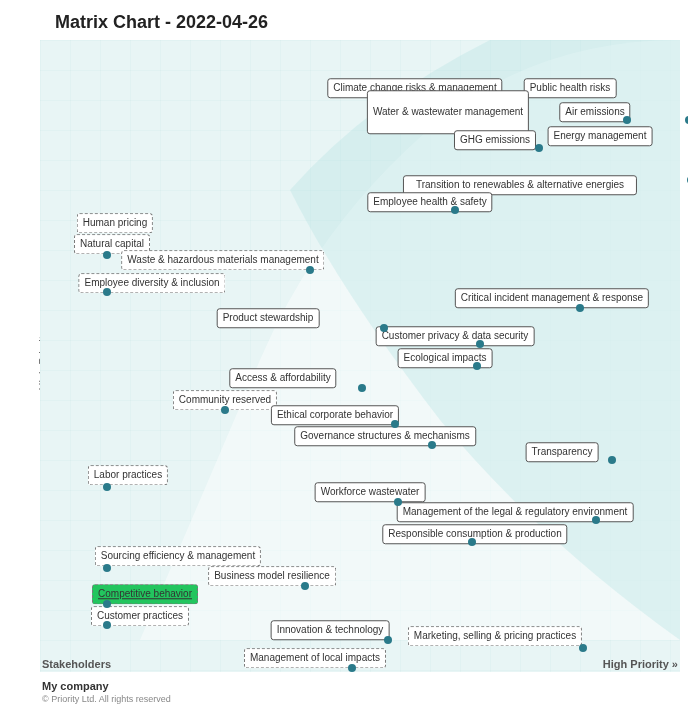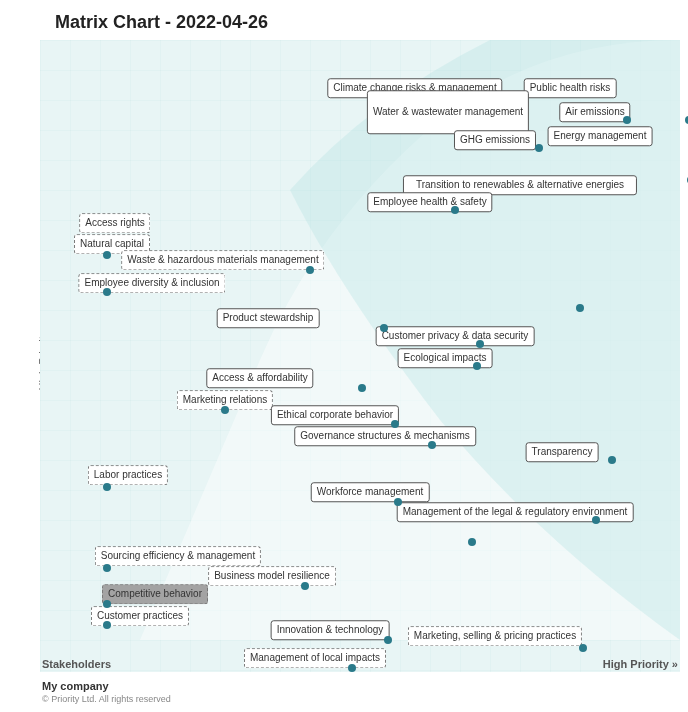--- a/index.html
+++ b/index.html
@@ -96,38 +96,40 @@
 
   <div id="labels-layer" style="position:absolute;top:40px;left:40px;right:8px;bottom:40px;pointer-events:none;">
   <div class="label-box solid-dark" style="position: absolute; left: 375px; top: 48px; transform: translate(-50%, -50%); font-size: 10px; padding: 2px 5px; line-height: 1.35; white-space: nowrap; background: rgb(255, 255, 255); border-radius: 3px; z-index: 5; border: 1px solid rgb(85, 85, 85);">Climate change risks &amp; management</div>
       <div class="label-box solid-dark" style="position: absolute; left: 530px; top: 48px; transform: translate(-50%, -50%); font-size: 10px; padding: 2px 5px; line-height: 1.35; white-space: nowrap; background: rgb(255, 255, 255); border-radius: 3px; z-index: 5; border: 1px solid rgb(85, 85, 85);">Public health risks</div>
       <div class="label-box solid-dark" style="position: absolute; left: 408px; top: 72px; transform: translate(-50%, -50%); font-size: 10px; padding: 14px 5px; line-height: 1.35; white-space: nowrap; background: rgb(255, 255, 255); border-radius: 3px; z-index: 5; border: 1px solid rgb(85, 85, 85);">Water &amp; wastewater management</div>
       <div class="label-box solid-dark" style="position: absolute; left: 555px; top: 72px; transform: translate(-50%, -50%); font-size: 10px; padding: 2px 5px; line-height: 1.35; white-space: nowrap; background: rgb(255, 255, 255); border-radius: 3px; z-index: 5; border: 1px solid rgb(85, 85, 85);">Air emissions</div>
       <div class="label-box solid-dark" style="position: absolute; left: 455px; top: 100px; transform: translate(-50%, -50%); font-size: 10px; padding: 2px 5px; line-height: 1.35; white-space: nowrap; background: rgb(255, 255, 255); border-radius: 3px; z-index: 5; border: 1px solid rgb(85, 85, 85);">GHG emissions</div>
       <div class="label-box solid-dark" style="position: absolute; left: 560px; top: 96px; transform: translate(-50%, -50%); font-size: 10px; padding: 2px 5px; line-height: 1.35; white-space: nowrap; background: rgb(255, 255, 255); border-radius: 3px; z-index: 5; border: 1px solid rgb(85, 85, 85);">Energy management</div>
       <div class="label-box solid-dark" style="position: absolute; left: 480px; top: 132px; transform: translate(-50%, -50%); font-size: 10px; padding: 2px 12px; line-height: 1.35; white-space: nowrap; background: rgb(255, 255, 255); border-radius: 3px; z-index: 5; border: 1px solid rgb(85, 85, 85); margin-top: 13px;">Transition to renewables &amp; alternative energies</div>
       <div class="label-box solid-dark" style="position: absolute; left: 390px; top: 162px; transform: translate(-50%, -50%); font-size: 10px; padding: 2px 5px; line-height: 1.35; white-space: nowrap; background: rgb(255, 255, 255); border-radius: 3px; z-index: 5; border: 1px solid rgb(85, 85, 85);">Employee health &amp; safety</div>
-      <div class="label-box dashed" style="position: absolute; left: 75px; top: 183px; transform: translate(-50%, -50%); font-size: 10px; padding: 2px 5px; line-height: 1.35; white-space: nowrap; background: rgb(255, 255, 255); border-radius: 3px; z-index: 5; border: 1px dashed rgb(119, 119, 119);">Access rights</div>
+      <div class="label-box dashed" style="position: absolute; left: 75px; top: 183px; transform: translate(-50%, -50%); font-size: 10px; padding: 2px 5px; line-height: 1.35; white-space: nowrap; background: rgb(255, 255, 255); border-radius: 3px; z-index: 5; border: 1px dashed rgb(119, 119, 119);">Human pricing</div>
       <div class="label-box dashed" style="position: absolute; left: 72px; top: 204px; transform: translate(-50%, -50%); font-size: 10px; padding: 2px 5px; line-height: 1.35; white-space: nowrap; background: rgb(255, 255, 255); border-radius: 3px; z-index: 5; border: 1px dashed rgb(119, 119, 119);">Natural capital</div>
       <div class="label-box dashed" style="position: absolute; left: 183px; top: 220px; transform: translate(-50%, -50%); font-size: 10px; padding: 2px 5px; line-height: 1.35; white-space: nowrap; background: rgb(255, 255, 255); border-radius: 3px; z-index: 5; border: 1px dashed rgb(119, 119, 119);">Waste &amp; hazardous materials management</div>
       <div class="label-box dashed" style="position: absolute; left: 112px; top: 243px; transform: translate(-50%, -50%); font-size: 10px; padding: 2px 5px; line-height: 1.35; white-space: nowrap; background: rgb(255, 255, 255); border-radius: 3px; z-index: 5; border: 1px dashed rgb(119, 119, 119);">Employee diversity &amp; inclusion</div>
+      <div class="label-box solid-dark" style="position: absolute; left: 512px; top: 258px; transform: translate(-50%, -50%); font-size: 10px; padding: 2px 5px; line-height: 1.35; white-space: nowrap; background: rgb(255, 255, 255); border-radius: 3px; z-index: 5; border: 1px solid rgb(85, 85, 85);">Critical incident management &amp; response</div>
       <div class="label-box solid-dark" style="position: absolute; left: 228px; top: 278px; transform: translate(-50%, -50%); font-size: 10px; padding: 2px 5px; line-height: 1.35; white-space: nowrap; background: rgb(255, 255, 255); border-radius: 3px; z-index: 5; border: 1px solid rgb(85, 85, 85);">Product stewardship</div>
       <div class="label-box solid-dark" style="position: absolute; left: 415px; top: 296px; transform: translate(-50%, -50%); font-size: 10px; padding: 2px 5px; line-height: 1.35; white-space: nowrap; background: rgb(255, 255, 255); border-radius: 3px; z-index: 5; border: 1px solid rgb(85, 85, 85);">Customer privacy &amp; data security</div>
       <div class="label-box solid-dark" style="position: absolute; left: 393px; top: 318px; transform: translate(-50%, -50%); font-size: 10px; padding: 2px 5px; line-height: 1.35; white-space: nowrap; background: rgb(255, 255, 255); border-radius: 3px; z-index: 5; border: 1px solid rgb(85, 85, 85); margin-left: 12px;">Ecological impacts</div>
-      <div class="label-box solid-dark" style="position: absolute; left: 220px; top: 338px; transform: translate(-50%, -50%); font-size: 10px; padding: 2px 5px; line-height: 1.35; white-space: nowrap; background: rgb(255, 255, 255); border-radius: 3px; z-index: 5; border: 1px solid rgb(85, 85, 85);">Access &amp; affordability</div>
-      <div class="label-box dashed" style="position: absolute; left: 185px; top: 360px; transform: translate(-50%, -50%); font-size: 10px; padding: 2px 5px; line-height: 1.35; white-space: nowrap; background: rgb(255, 255, 255); border-radius: 3px; z-index: 5; border: 1px dashed rgb(119, 119, 119);">Marketing relations</div>
+      <div class="label-box solid-dark" style="position: absolute; left: 243px; top: 338px; transform: translate(-50%, -50%); font-size: 10px; padding: 2px 5px; line-height: 1.35; white-space: nowrap; background: rgb(255, 255, 255); border-radius: 3px; z-index: 5; border: 1px solid rgb(85, 85, 85);">Access &amp; affordability</div>
+      <div class="label-box dashed" style="position: absolute; left: 185px; top: 360px; transform: translate(-50%, -50%); font-size: 10px; padding: 2px 5px; line-height: 1.35; white-space: nowrap; background: rgb(255, 255, 255); border-radius: 3px; z-index: 5; border: 1px dashed rgb(119, 119, 119);">Community reserved</div>
       <div class="label-box solid-dark" style="position: absolute; left: 295px; top: 375px; transform: translate(-50%, -50%); font-size: 10px; padding: 2px 5px; line-height: 1.35; white-space: nowrap; background: rgb(255, 255, 255); border-radius: 3px; z-index: 5; border: 1px solid rgb(85, 85, 85);">Ethical corporate behavior</div>
       <div class="label-box solid-dark" style="position: absolute; left: 345px; top: 396px; transform: translate(-50%, -50%); font-size: 10px; padding: 2px 5px; line-height: 1.35; white-space: nowrap; background: rgb(255, 255, 255); border-radius: 3px; z-index: 5; border: 1px solid rgb(85, 85, 85);">Governance structures &amp; mechanisms</div>
       <div class="label-box solid-dark" style="position: absolute; left: 522px; top: 412px; transform: translate(-50%, -50%); font-size: 10px; padding: 2px 5px; line-height: 1.35; white-space: nowrap; background: rgb(255, 255, 255); border-radius: 3px; z-index: 5; border: 1px solid rgb(85, 85, 85);">Transparency</div>
       <div class="label-box dashed" style="position: absolute; left: 88px; top: 435px; transform: translate(-50%, -50%); font-size: 10px; padding: 2px 5px; line-height: 1.35; white-space: nowrap; background: rgb(255, 255, 255); border-radius: 3px; z-index: 5; border: 1px dashed rgb(119, 119, 119);">Labor practices</div>
-      <div class="label-box solid-dark" style="position: absolute; left: 330px; top: 452px; transform: translate(-50%, -50%); font-size: 10px; padding: 2px 5px; line-height: 1.35; white-space: nowrap; background: rgb(255, 255, 255); border-radius: 3px; z-index: 5; border: 1px solid rgb(85, 85, 85);">Workforce management</div>
+      <div class="label-box solid-dark" style="position: absolute; left: 330px; top: 452px; transform: translate(-50%, -50%); font-size: 10px; padding: 2px 5px; line-height: 1.35; white-space: nowrap; background: rgb(255, 255, 255); border-radius: 3px; z-index: 5; border: 1px solid rgb(85, 85, 85);">Workforce wastewater</div>
       <div class="label-box solid-dark" style="position: absolute; left: 475px; top: 472px; transform: translate(-50%, -50%); font-size: 10px; padding: 2px 5px; line-height: 1.35; white-space: nowrap; background: rgb(255, 255, 255); border-radius: 3px; z-index: 5; border: 1px solid rgb(85, 85, 85);">Management of the legal &amp; regulatory environment</div>
+      <div class="label-box solid-dark" style="position: absolute; left: 435px; top: 494px; transform: translate(-50%, -50%); font-size: 10px; padding: 2px 5px; line-height: 1.35; white-space: nowrap; background: rgb(255, 255, 255); border-radius: 3px; z-index: 5; border: 1px solid rgb(85, 85, 85);">Responsible consumption &amp; production</div>
       <div class="label-box dashed" style="position: absolute; left: 138px; top: 516px; transform: translate(-50%, -50%); font-size: 10px; padding: 2px 5px; line-height: 1.35; white-space: nowrap; background: rgb(255, 255, 255); border-radius: 3px; z-index: 5; border: 1px dashed rgb(119, 119, 119);">Sourcing efficiency &amp; management</div>
       <div class="label-box dashed" style="position: absolute; left: 232px; top: 536px; transform: translate(-50%, -50%); font-size: 10px; padding: 2px 5px; line-height: 1.35; white-space: nowrap; background: rgb(255, 255, 255); border-radius: 3px; z-index: 5; border: 1px dashed rgb(119, 119, 119);">Business model resilience</div>
-      <div class="label-box dashed" style="position: absolute; left: 115px; top: 554px; transform: translate(-50%, -50%); font-size: 10px; padding: 2px 5px; line-height: 1.35; white-space: nowrap; background: #a3a3a3; border-radius: 3px; z-index: 5; border: 1px dashed rgb(119, 119, 119);">Competitive behavior</div>
+      <div class="label-box dashed" style="position: absolute; left: 105px; top: 554px; transform: translate(-50%, -50%); font-size: 10px; padding: 2px 5px; line-height: 1.35; white-space: nowrap; background: #22c55e; border-radius: 3px; z-index: 5; border: 1px dashed rgb(119, 119, 119); text-decoration: underline;">Competitive behavior</div>
       <div class="label-box dashed" style="position: absolute; left: 100px; top: 576px; transform: translate(-50%, -50%); font-size: 10px; padding: 2px 5px; line-height: 1.35; white-space: nowrap; background: rgb(255, 255, 255); border-radius: 3px; z-index: 5; border: 1px dashed rgb(119, 119, 119);">Customer practices</div>
       <div class="label-box solid-dark" style="position: absolute; left: 290px; top: 590px; transform: translate(-50%, -50%); font-size: 10px; padding: 2px 5px; line-height: 1.35; white-space: nowrap; background: rgb(255, 255, 255); border-radius: 3px; z-index: 5; border: 1px solid rgb(85, 85, 85);">Innovation &amp; technology</div>
       <div class="label-box dashed" style="position: absolute; left: 455px; top: 596px; transform: translate(-50%, -50%); font-size: 10px; padding: 2px 5px; line-height: 1.35; white-space: nowrap; background: rgb(255, 255, 255); border-radius: 3px; z-index: 5; border: 1px dashed rgb(119, 119, 119);">Marketing, selling &amp; pricing practices</div>
       <div class="label-box dashed" style="position: absolute; left: 275px; top: 618px; transform: translate(-50%, -50%); font-size: 10px; padding: 2px 5px; line-height: 1.35; white-space: nowrap; background: rgb(255, 255, 255); border-radius: 3px; z-index: 5; border: 1px dashed rgb(119, 119, 119);">Management of local impacts</div>
     </div>
 
   <div id="dots-layer" style="position:absolute;top:40px;left:40px;right:8px;bottom:40px;pointer-events:none;">
   <div style="position: absolute; left: 587px; top: 80px; width: 8px; height: 8px; border-radius: 50%; background: rgb(42, 122, 138); transform: translate(-50%, -50%); z-index: 10;"></div>
       <div style="position: absolute; left: 649px; top: 80px; width: 8px; height: 8px; border-radius: 50%; background: rgb(42, 122, 138); transform: translate(-50%, -50%); z-index: 10;"></div>
       <div style="position: absolute; left: 499px; top: 108px; width: 8px; height: 8px; border-radius: 50%; background: rgb(42, 122, 138); transform: translate(-50%, -50%); z-index: 10;"></div>

